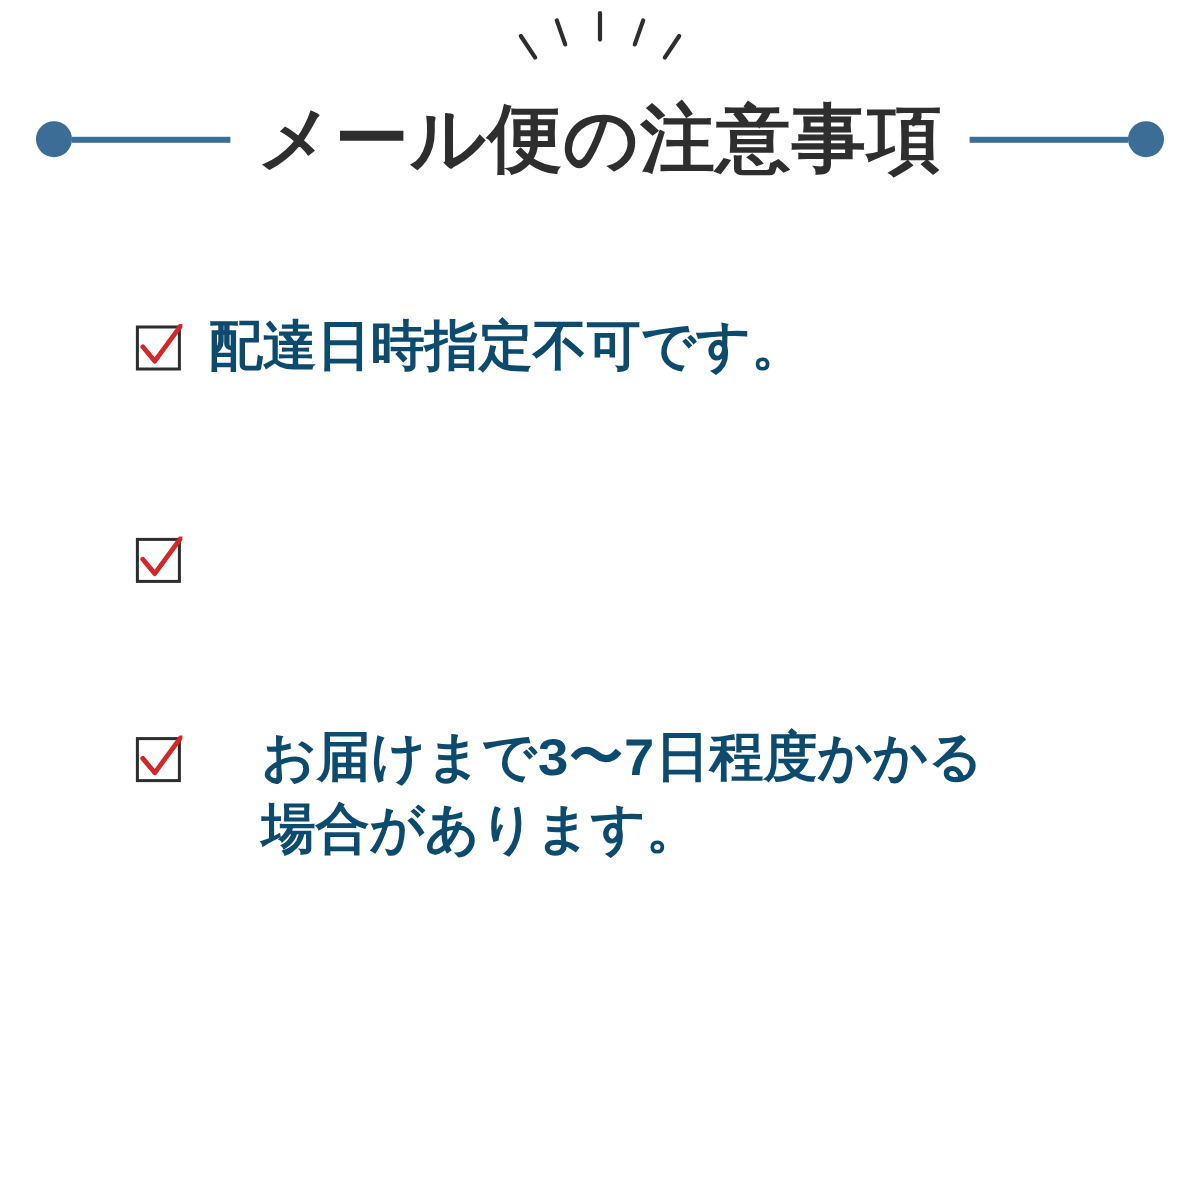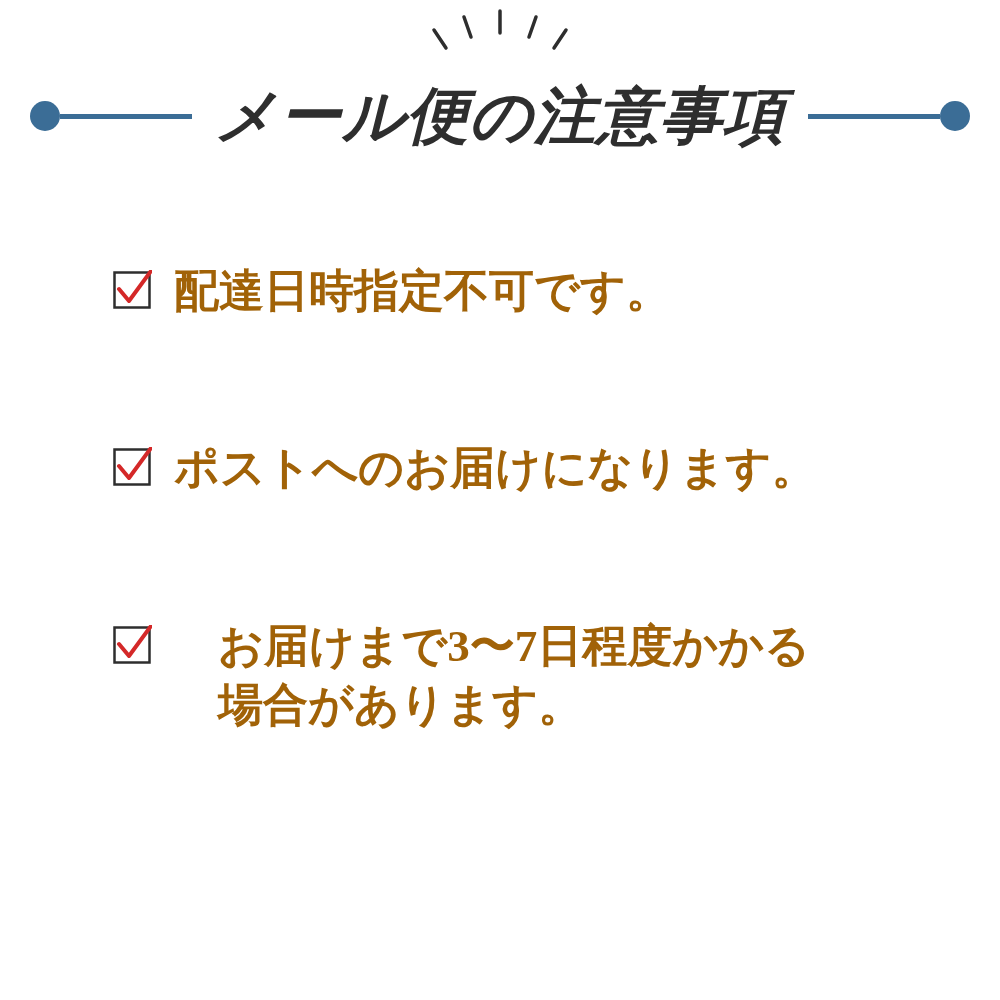--- a/index.html
+++ b/index.html
@@ -22,21 +22,20 @@
     box-sizing: border-box;
   }
 
   
   .header {
     position: absolute;
     top: 0;
     left: 0;
     width: 1000px;
     height: 190px;
-    font-style: italic;
   }
 
   .sparkle {
     position: absolute;
     top: 8px;
     left: 430px;
     width: 140px;
     height: 60px;
   }
 
@@ -97,25 +96,25 @@
     flex: 0 0 auto;
     width: 40px;
     height: 40px;
     margin-top: 8px;
     margin-right: 22px;
     position: relative;
   }
   .check svg { display: block; }
 
   .item-text {
-    font-family: Liberation Serif, serif;
+    font-family: Liberation Mono, monospace;
     font-size: 45px;
     font-weight: bold;
     line-height: 1.32;
-    color: #a16207;
+    color: #0c4a6e;
     white-space: pre-line;
   }
 </style>
 </head>
 <body>
 
 <div class="page">
 
   <div class="header">
 
@@ -153,21 +152,20 @@
       <span class="item-text">配達日時指定不可です。</span>
     </div>
 
     <div class="item">
       <span class="check">
         <svg width="40" height="40" viewBox="0 0 40 40" xmlns="http://www.w3.org/2000/svg">
           <rect x="2.5" y="2.5" width="35" height="35" fill="none" stroke="#2e2e2e" stroke-width="2.5"></rect>
           <path d="M7 19 L17 31 L39 1" fill="none" stroke="#d42828" stroke-width="4" stroke-linecap="round" stroke-linejoin="round"></path>
         </svg>
       </span>
-      <span class="item-text">ポストへのお届けになります。</span>
     </div>
 
     <div class="item">
       <span class="check">
         <svg width="40" height="40" viewBox="0 0 40 40" xmlns="http://www.w3.org/2000/svg">
           <rect x="2.5" y="2.5" width="35" height="35" fill="none" stroke="#2e2e2e" stroke-width="2.5"></rect>
           <path d="M7 19 L17 31 L39 1" fill="none" stroke="#d42828" stroke-width="4" stroke-linecap="round" stroke-linejoin="round"></path>
         </svg>
       </span>
       <span class="item-text">お届けまで3〜7日程度かかる

